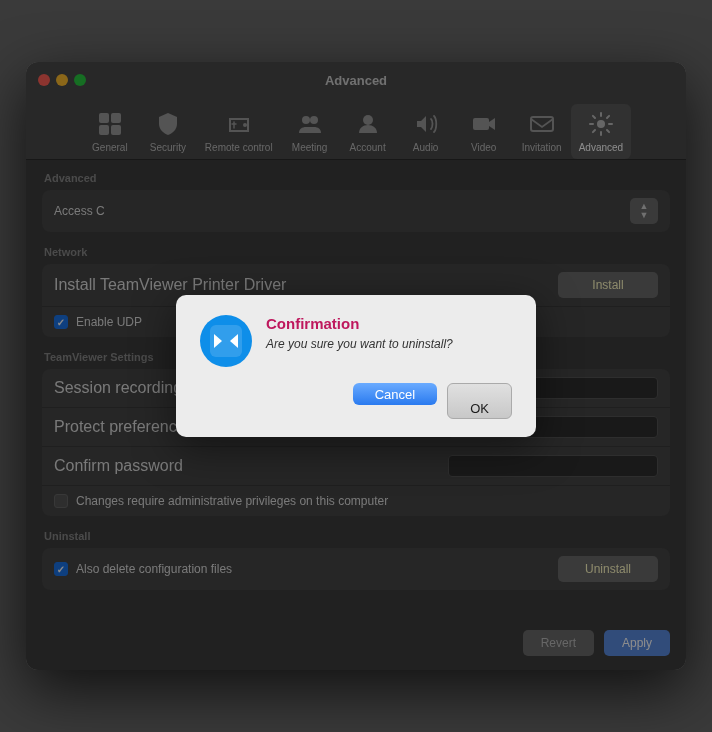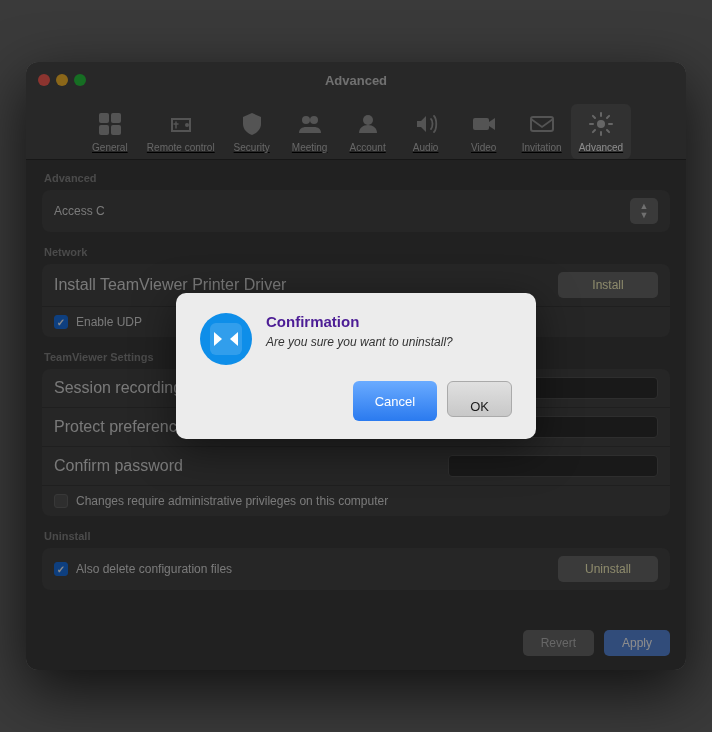--- a/index.html
+++ b/index.html
@@ -57,21 +57,20 @@
       gap: 0;
     }
     .toolbar-item {
       display: flex;
       flex-direction: column;
       align-items: center;
       padding: 4px 8px 6px;
       cursor: pointer;
       border-radius: 6px;
       min-width: 58px;
-      text-decoration: underline;
     }
     .toolbar-item.active {
       background: #5a5a5a;
     }
     .toolbar-icon {
       width: 32px;
       height: 32px;
       display: flex;
       align-items: center;
       justify-content: center;
@@ -231,21 +230,21 @@
     }
     .modal-header {
       display: flex;
       gap: 14px;
       align-items: flex-start;
       margin-bottom: 16px;
     }
     .modal-title {
       font-size: 15px;
       font-weight: 700;
-      color: #4c1d95;
+      color: #be185d;
       margin-bottom: 4px;
     }
     .modal-message {
       font-size: 12px;
       color: #333;
       line-height: 1.4;
       font-style: italic;
     }
     .modal-buttons {
       display: flex;
@@ -254,21 +253,21 @@
     }
     .modal-btn-cancel {
       background: linear-gradient(to bottom, #6aabff, #2a7aef);
       color: #fff;
       border: none;
       border-radius: 6px;
       padding: 2px 22px;
       font-size: 13px;
       font-weight: 500;
       cursor: pointer;
-      height: 40px;
+      height: 22px;
     }
     .modal-btn-ok {
       background: linear-gradient(to bottom, #e0e0e0, #c8c8c8);
       color: #1a1a1a;
       border: 1px solid #aaa;
       border-radius: 6px;
       padding: 17px 22px;
       font-size: 13px;
       font-weight: 500;
       cursor: pointer;
@@ -331,34 +330,34 @@
           <rect x="14" y="2" width="10" height="10" rx="2" fill="#999"></rect>
           <rect x="2" y="14" width="10" height="10" rx="2" fill="#999"></rect>
           <rect x="14" y="14" width="10" height="10" rx="2" fill="#999"></rect>
         </svg>
       </div>
       <span class="toolbar-label">General</span>
     </div>
     <div class="toolbar-item">
       <div class="toolbar-icon">
         <svg width="26" height="26" viewBox="0 0 26 26" fill="none">
+          <path d="M13 2L4 6v7c0 5 4 9 9 11 5-2 9-6 9-11V6L13 2z" fill="#999"></path>
+        </svg>
+      </div>
+      <span class="toolbar-label">Security</span>
+    </div>
+    <div class="toolbar-item">
+      <div class="toolbar-icon">
+        <svg width="26" height="26" viewBox="0 0 26 26" fill="none">
           <path d="M4 8h18v12H4z" rx="2" fill="none" stroke="#999" stroke-width="2"></path>
           <circle cx="19" cy="14" r="2" fill="#999"></circle>
           <path d="M8 11v6M6 13h4" stroke="#999" stroke-width="1.5" stroke-linecap="round"></path>
         </svg>
       </div>
       <span class="toolbar-label">Remote control</span>
-    </div>
-    <div class="toolbar-item">
-      <div class="toolbar-icon">
-        <svg width="26" height="26" viewBox="0 0 26 26" fill="none">
-          <path d="M13 2L4 6v7c0 5 4 9 9 11 5-2 9-6 9-11V6L13 2z" fill="#999"></path>
-        </svg>
-      </div>
-      <span class="toolbar-label">Security</span>
     </div>
     <div class="toolbar-item">
       <div class="toolbar-icon">
         <svg width="26" height="26" viewBox="0 0 26 26" fill="none">
           <circle cx="9" cy="9" r="4" fill="#999"></circle>
           <circle cx="17" cy="9" r="4" fill="#999"></circle>
           <path d="M2 22c0-4 3-6 7-6h8c4 0 7 2 7 6" fill="#999"></path>
         </svg>
       </div>
       <span class="toolbar-label">Meeting</span>

